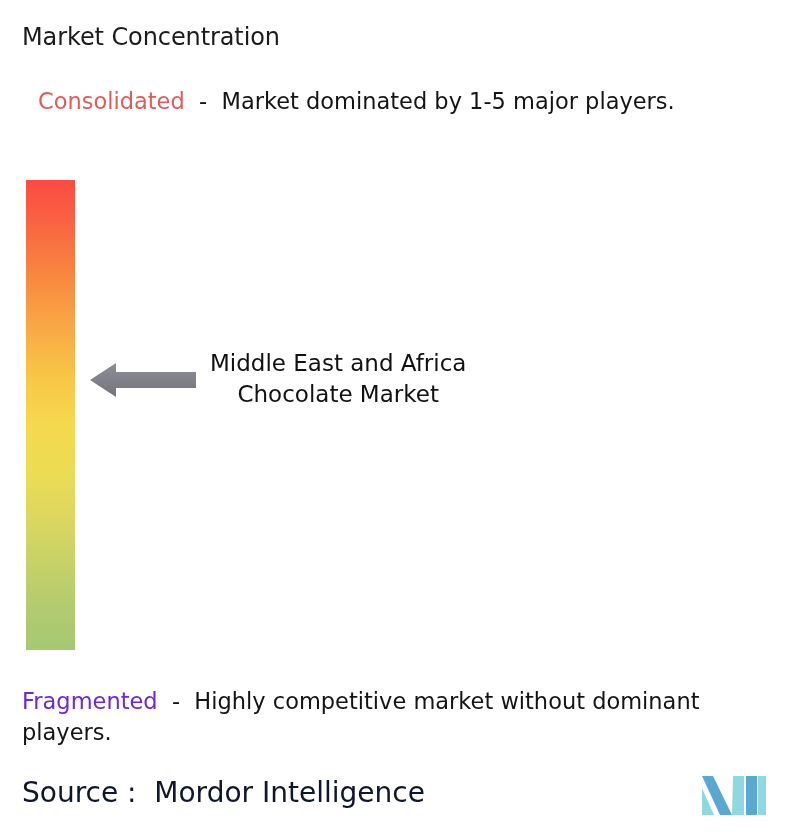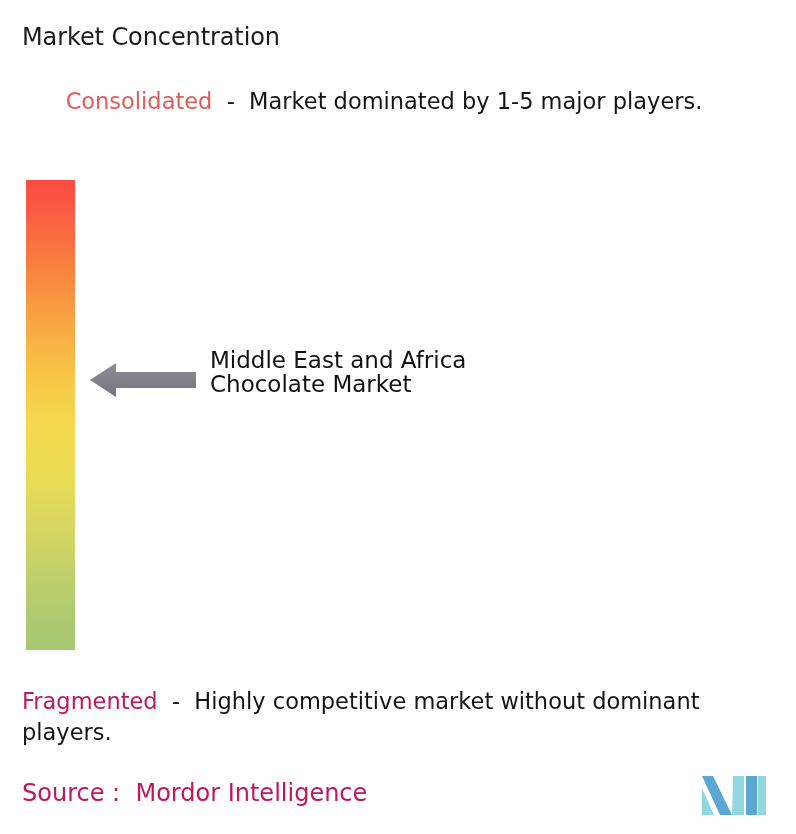--- a/index.html
+++ b/index.html
@@ -30,42 +30,41 @@
     font-size: 24px;
     line-height: 36px;
     color: #1b1b1b;
     letter-spacing: -0.1px;
     white-space: nowrap;
   }
 
   
   .legend-top {
     position: absolute;
-    left: 6px;
+    left: 38px;
     top: 86px;
     width: 756px;
     font-size: 22.5px;
     line-height: 31px;
     color: #141414;
-    text-align: center;
   }
   .legend-bottom {
     position: absolute;
     left: 22px;
     top: 686px;
     width: 766px;
     font-size: 22.5px;
     line-height: 31px;
     color: #141414;
   }
   .kw-consolidated {
     color: #e15b58;
   }
   .kw-fragmented {
-    color: #be185d;
+    color: #6d28d9;
   }
   .legend-dash {
     white-space: pre;
   }
 
   
   .scale-bar {
     position: absolute;
     left: 26px;
     top: 180px;
@@ -98,33 +97,34 @@
   .pointer svg {
     display: block;
   }
 
   
   .pointer-label {
     position: absolute;
     left: 210px;
     top: 348px;
     font-size: 23px;
-    line-height: 24px;
+    line-height: 31px;
     color: #111111;
     white-space: pre-line;
+    text-align: center;
   }
 
   
   .source-text {
     position: absolute;
     left: 22px;
     top: 779px;
-    font-size: 24px;
+    font-size: 28px;
     line-height: 28px;
-    color: #be185d;
+    color: #0f172a;
     white-space: nowrap;
   }
 
   .brand-logo {
     position: absolute;
     left: 702px;
     top: 772px;
     width: 64px;
     height: 44px;
   }

